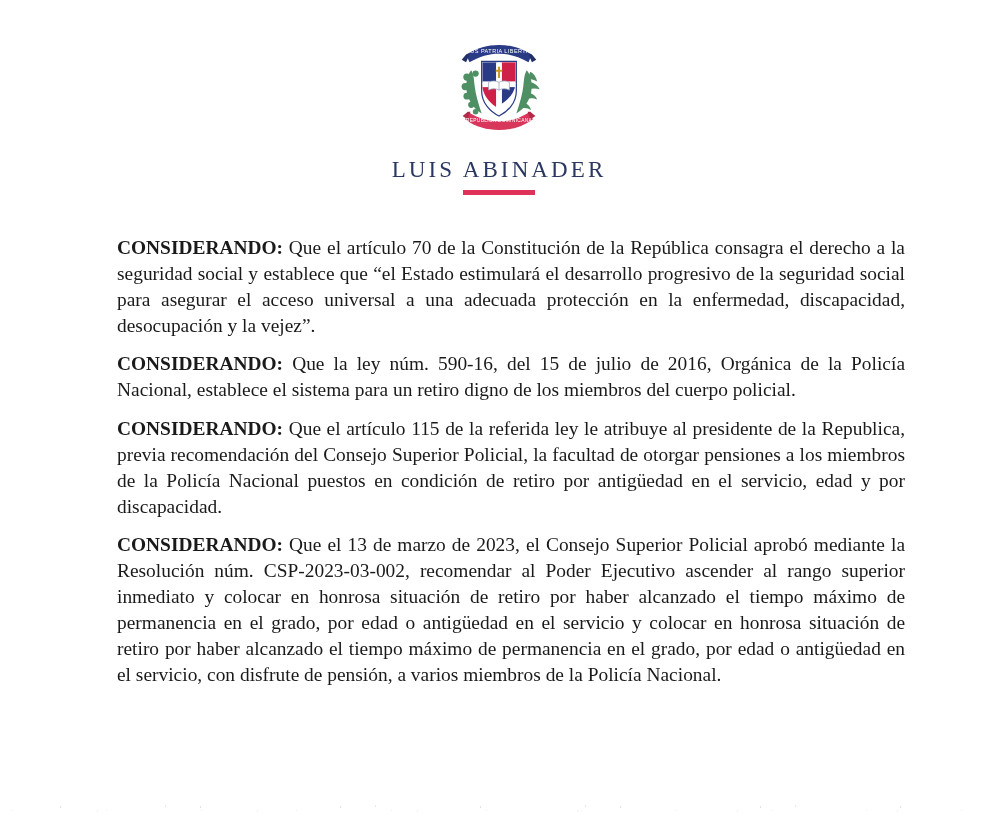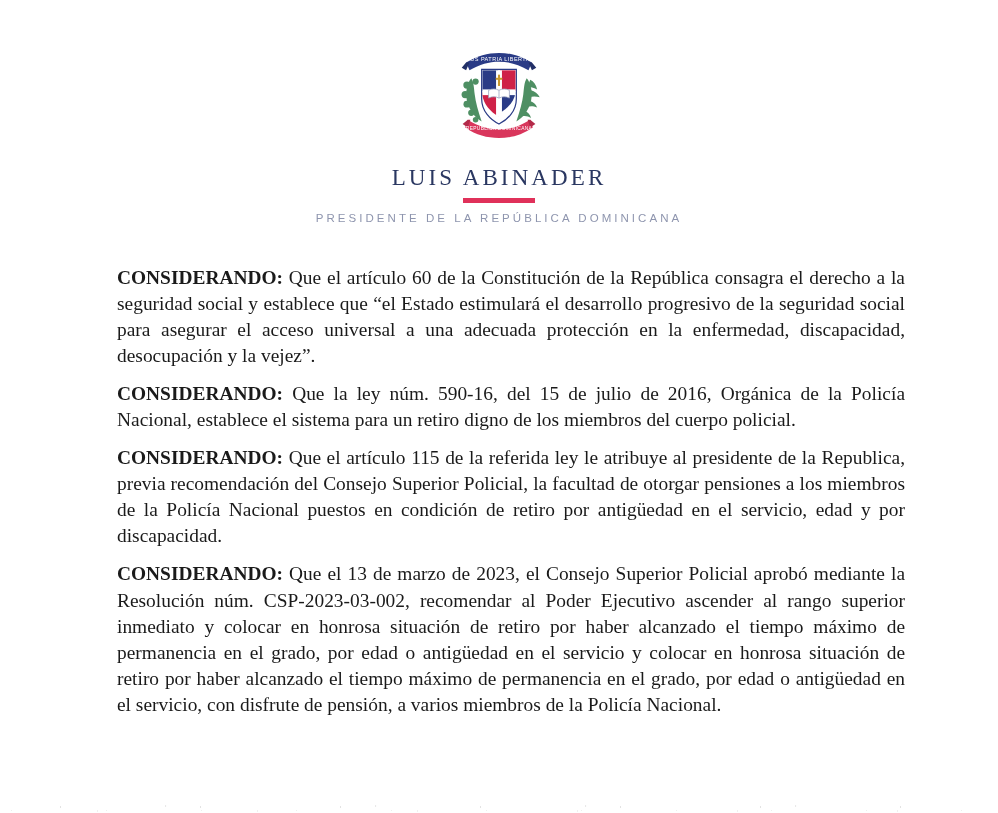--- a/index.html
+++ b/index.html
@@ -13,21 +13,21 @@
     height: 813px;
     overflow: hidden;
     font-family: "Liberation Serif", "DejaVu Serif", serif;
     color: #1a1a1a;
     position: relative;
   }
 
   
   .letterhead {
     width: 100%;
-    padding-top: 40px;
+    padding-top: 32px;
     display: flex;
     flex-direction: column;
     align-items: center;
   }
 
   .coat-of-arms {
     width: 104px;
     height: 104px;
     display: block;
   }
@@ -170,28 +170,27 @@
       <path d="M24 92c13 8 23 11 36 11s23-3 36-11l3 9c-13 9-25 12-39 12s-26-3-39-12z" fill="#d9365c"></path>
       <path d="M24 92l-6 5 6 4 3-9zM96 92l6 5-6 4-3-9z" fill="#b32a49"></path>
       <text x="60" y="104" text-anchor="middle" fill="#ffffff" font-family="'Liberation Sans', sans-serif" font-size="5.6" letter-spacing="0.4">REPUBLICA DOMINICANA</text>
     </g>
   </svg>
 
   <div class="president-name">LUIS ABINADER</div>
 
   <div class="name-rule"></div>
 
-  <div class="president-subtitle">PRESIDENTE DE LA REPÚBLICA DOMINICANA</div>
 </header>
 
 <main class="doc-body">
 
 
   <p class="clause">
-    <span class="kw">CONSIDERANDO:</span><span> Que el artículo 60 de la Constitución de la República consagra el derecho a la seguridad social y establece que “el Estado estimulará el desarrollo progresivo de la seguridad social para asegurar el acceso universal a una adecuada protección en la enfermedad, discapacidad, desocupación y la vejez”.</span>
+    <span class="kw">CONSIDERANDO:</span><span> Que el artículo 70 de la Constitución de la República consagra el derecho a la seguridad social y establece que “el Estado estimulará el desarrollo progresivo de la seguridad social para asegurar el acceso universal a una adecuada protección en la enfermedad, discapacidad, desocupación y la vejez”.</span>
   </p>
 
   <p class="clause">
     <span class="kw">CONSIDERANDO:</span><span> Que la ley núm. 590-16, del 15 de julio de 2016, Orgánica de la Policía Nacional, establece el sistema para un retiro digno de los miembros del cuerpo policial.</span>
   </p>
 
   <p class="clause">
     <span class="kw">CONSIDERANDO:</span><span> Que el artículo 115 de la referida ley le atribuye al presidente de la Republica, previa recomendación del Consejo Superior Policial, la facultad de otorgar pensiones a los miembros de la Policía Nacional puestos en condición de retiro por antigüedad en el servicio, edad y por discapacidad.</span>
   </p>
 

